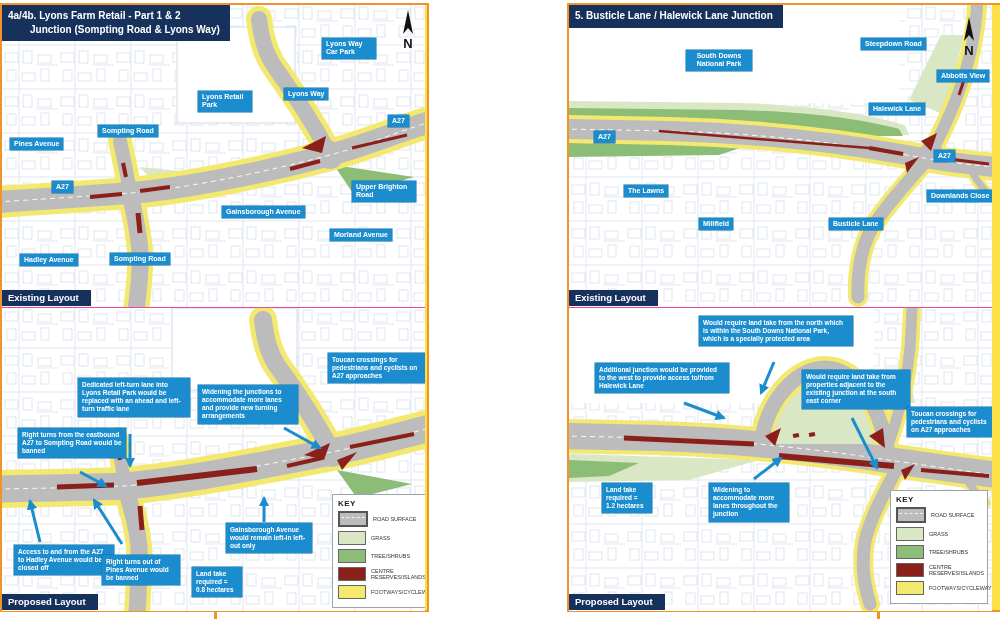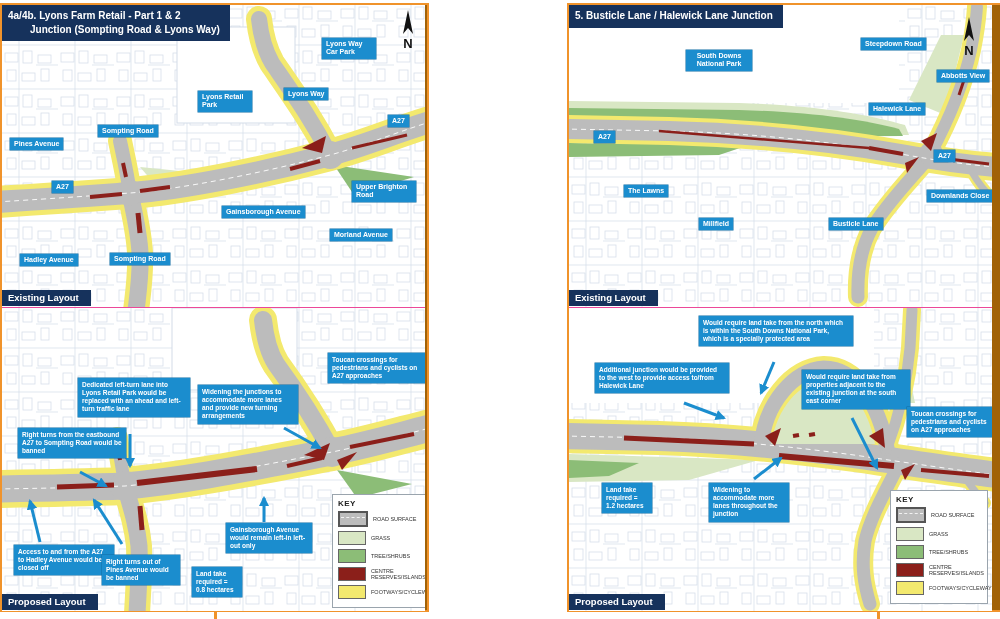--- a/index.html
+++ b/index.html
@@ -1,18 +1,18 @@
 <!DOCTYPE html>
 <html><head>
 <meta charset="utf-8">
 <style>
   html,body{margin:0;padding:0;background:#ffffff;}
   .canvas{position:relative;width:1000px;height:619px;background:#fff;overflow:hidden;
           font-family:"Liberation Sans",sans-serif;}
-  .panel{position:absolute;top:3px;width:425px;height:605px;border:2px solid #F0932B;background:#a16207;}
+  .panel{position:absolute;top:3px;width:425px;height:605px;border:2px solid #F0932B;background:#fde047;}
   .map-half{position:absolute;left:0;width:423px;height:302px;overflow:hidden;background:#fff;}
   .map-half.top{top:0;}
   .map-half.bottom{top:302px;height:303px;border-top:1px solid #ec4899;}
   .map-svg{position:absolute;left:0;top:0;}
   .title-bar{position:absolute;top:0;left:0;background:#16325C;color:#fff;font-weight:bold;
              font-size:10px;line-height:1.35;padding:4px 10px 5px 6px;z-index:6;}
   .title-bar .l2{display:block;margin-left:22px;text-align:center;}
   .section-bar{position:absolute;left:0;bottom:1px;background:#16325C;color:#fff;font-weight:bold;
                font-size:9.5px;padding:2px 12px 3px 6px;z-index:6;white-space:nowrap;}
   .blabel{position:absolute;background:#1B8DCE;color:#fff;font-weight:bold;font-size:7px;

